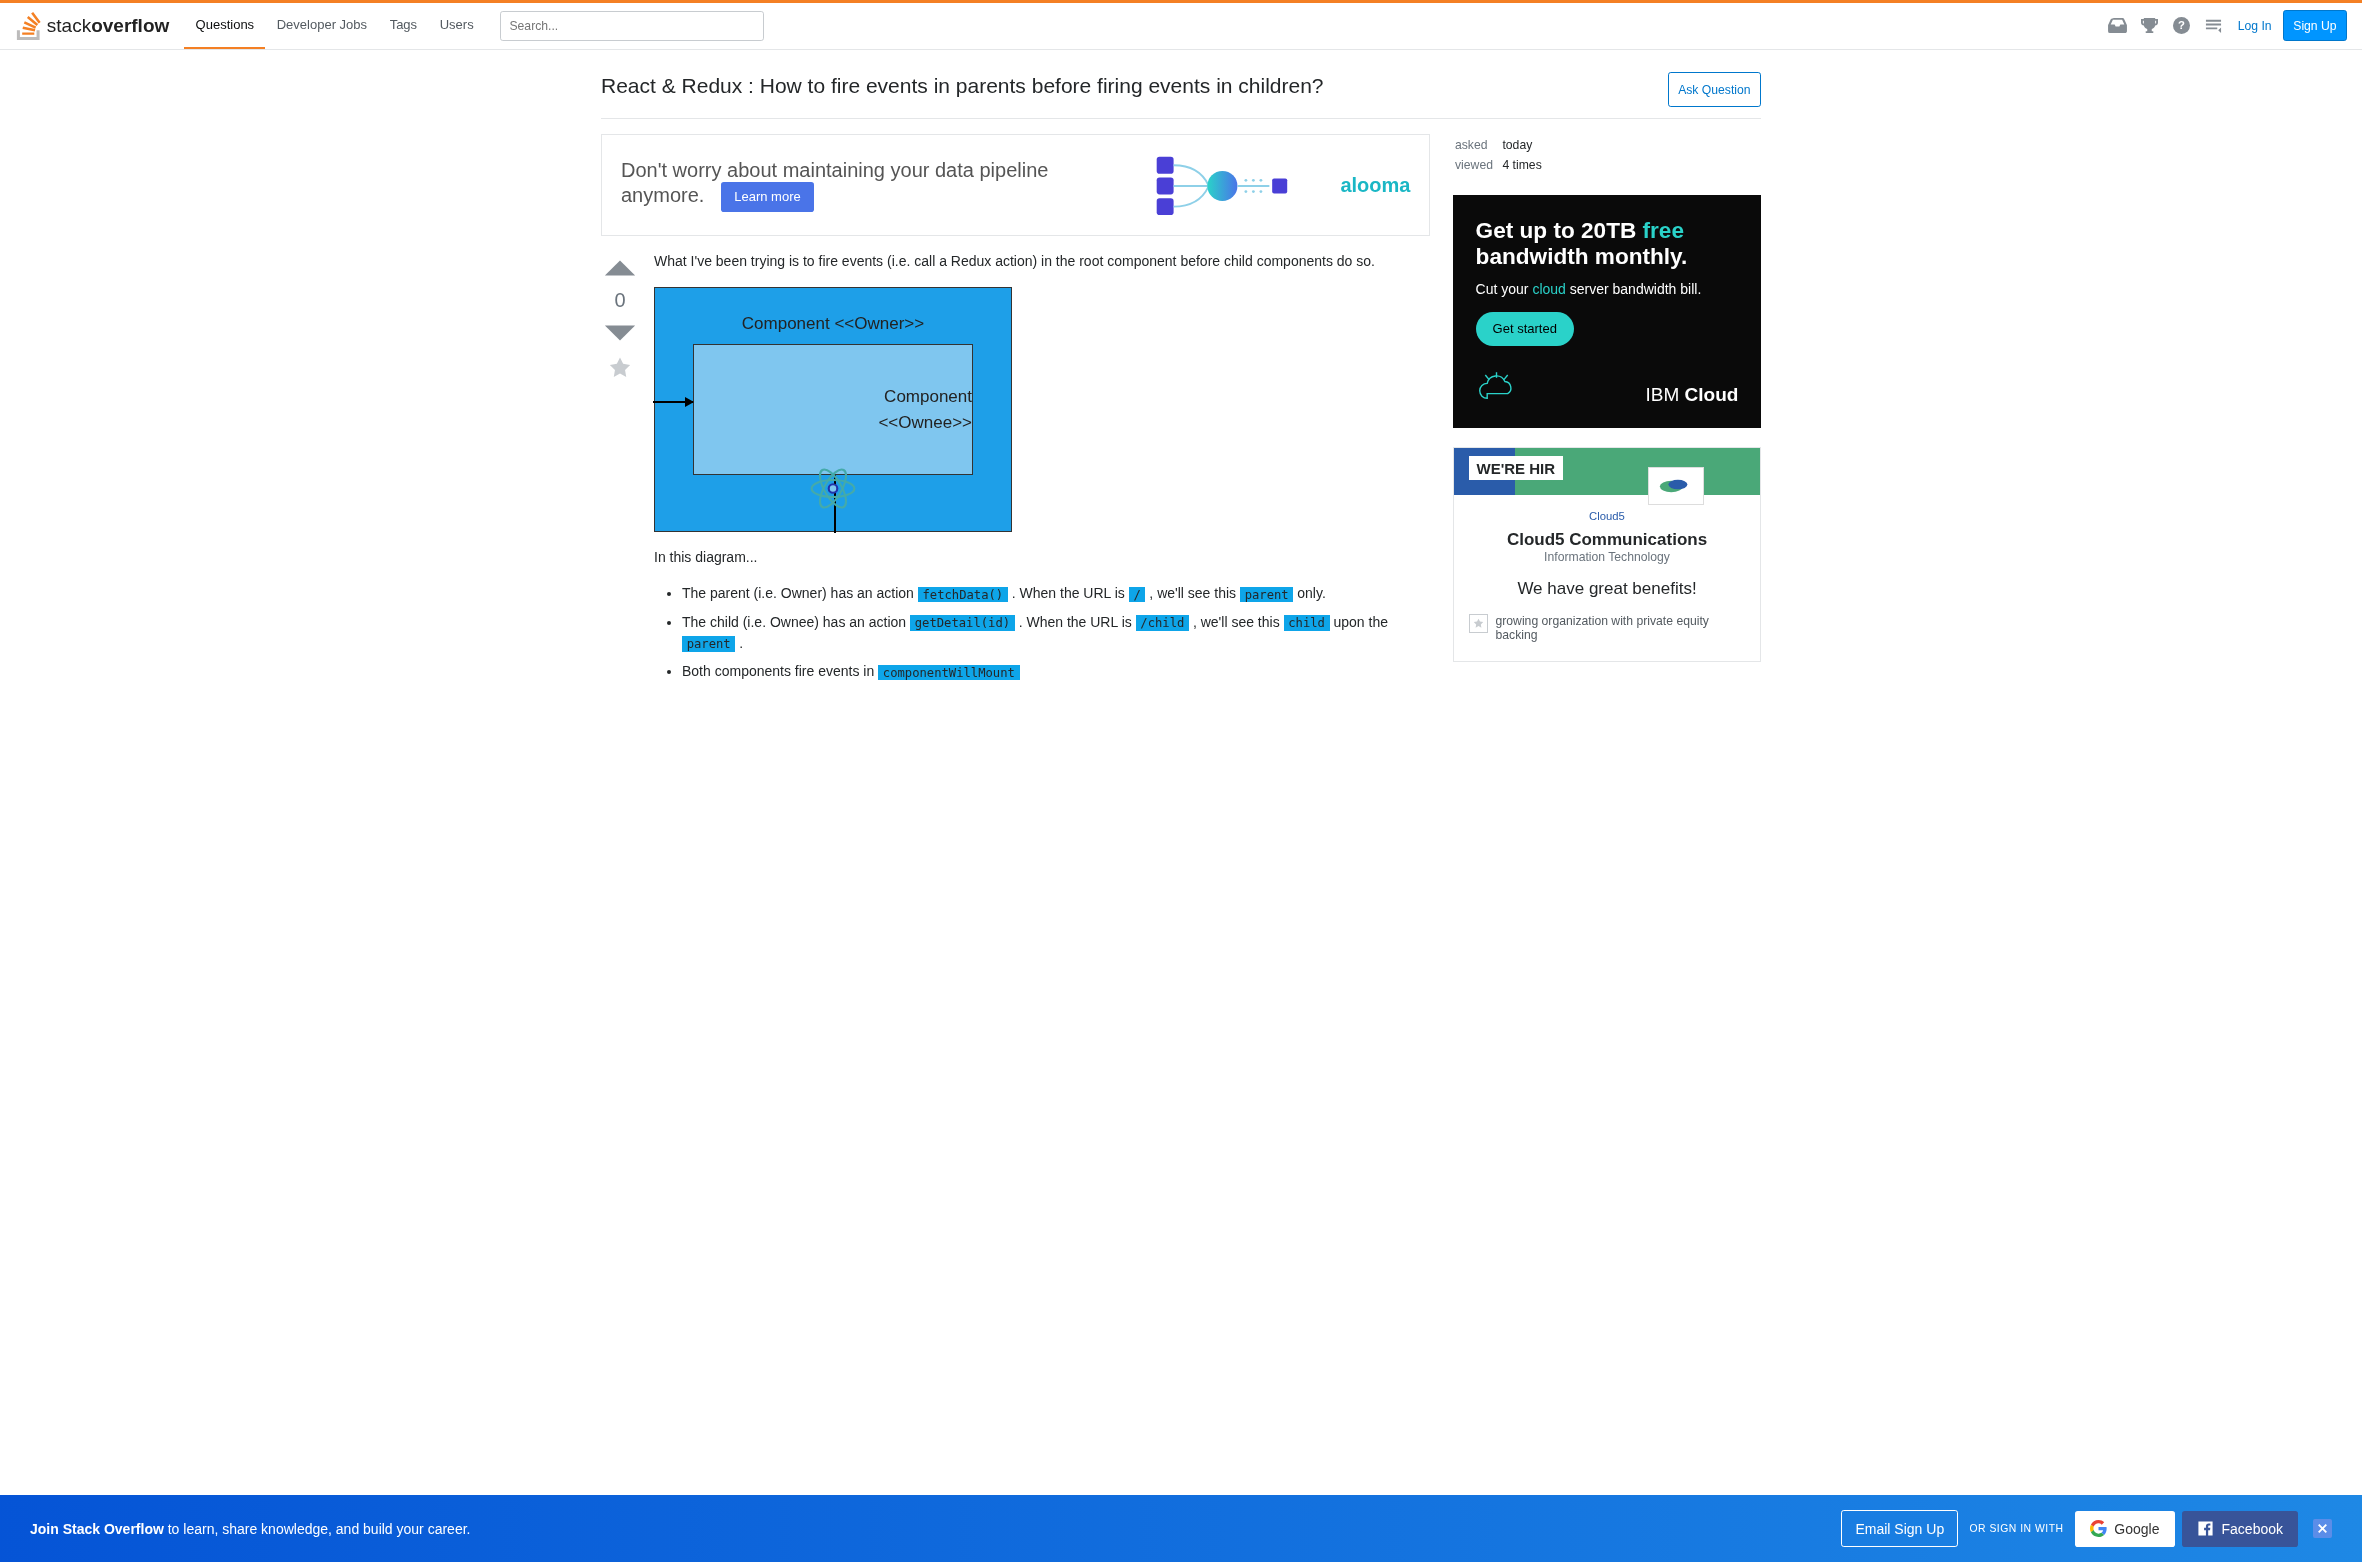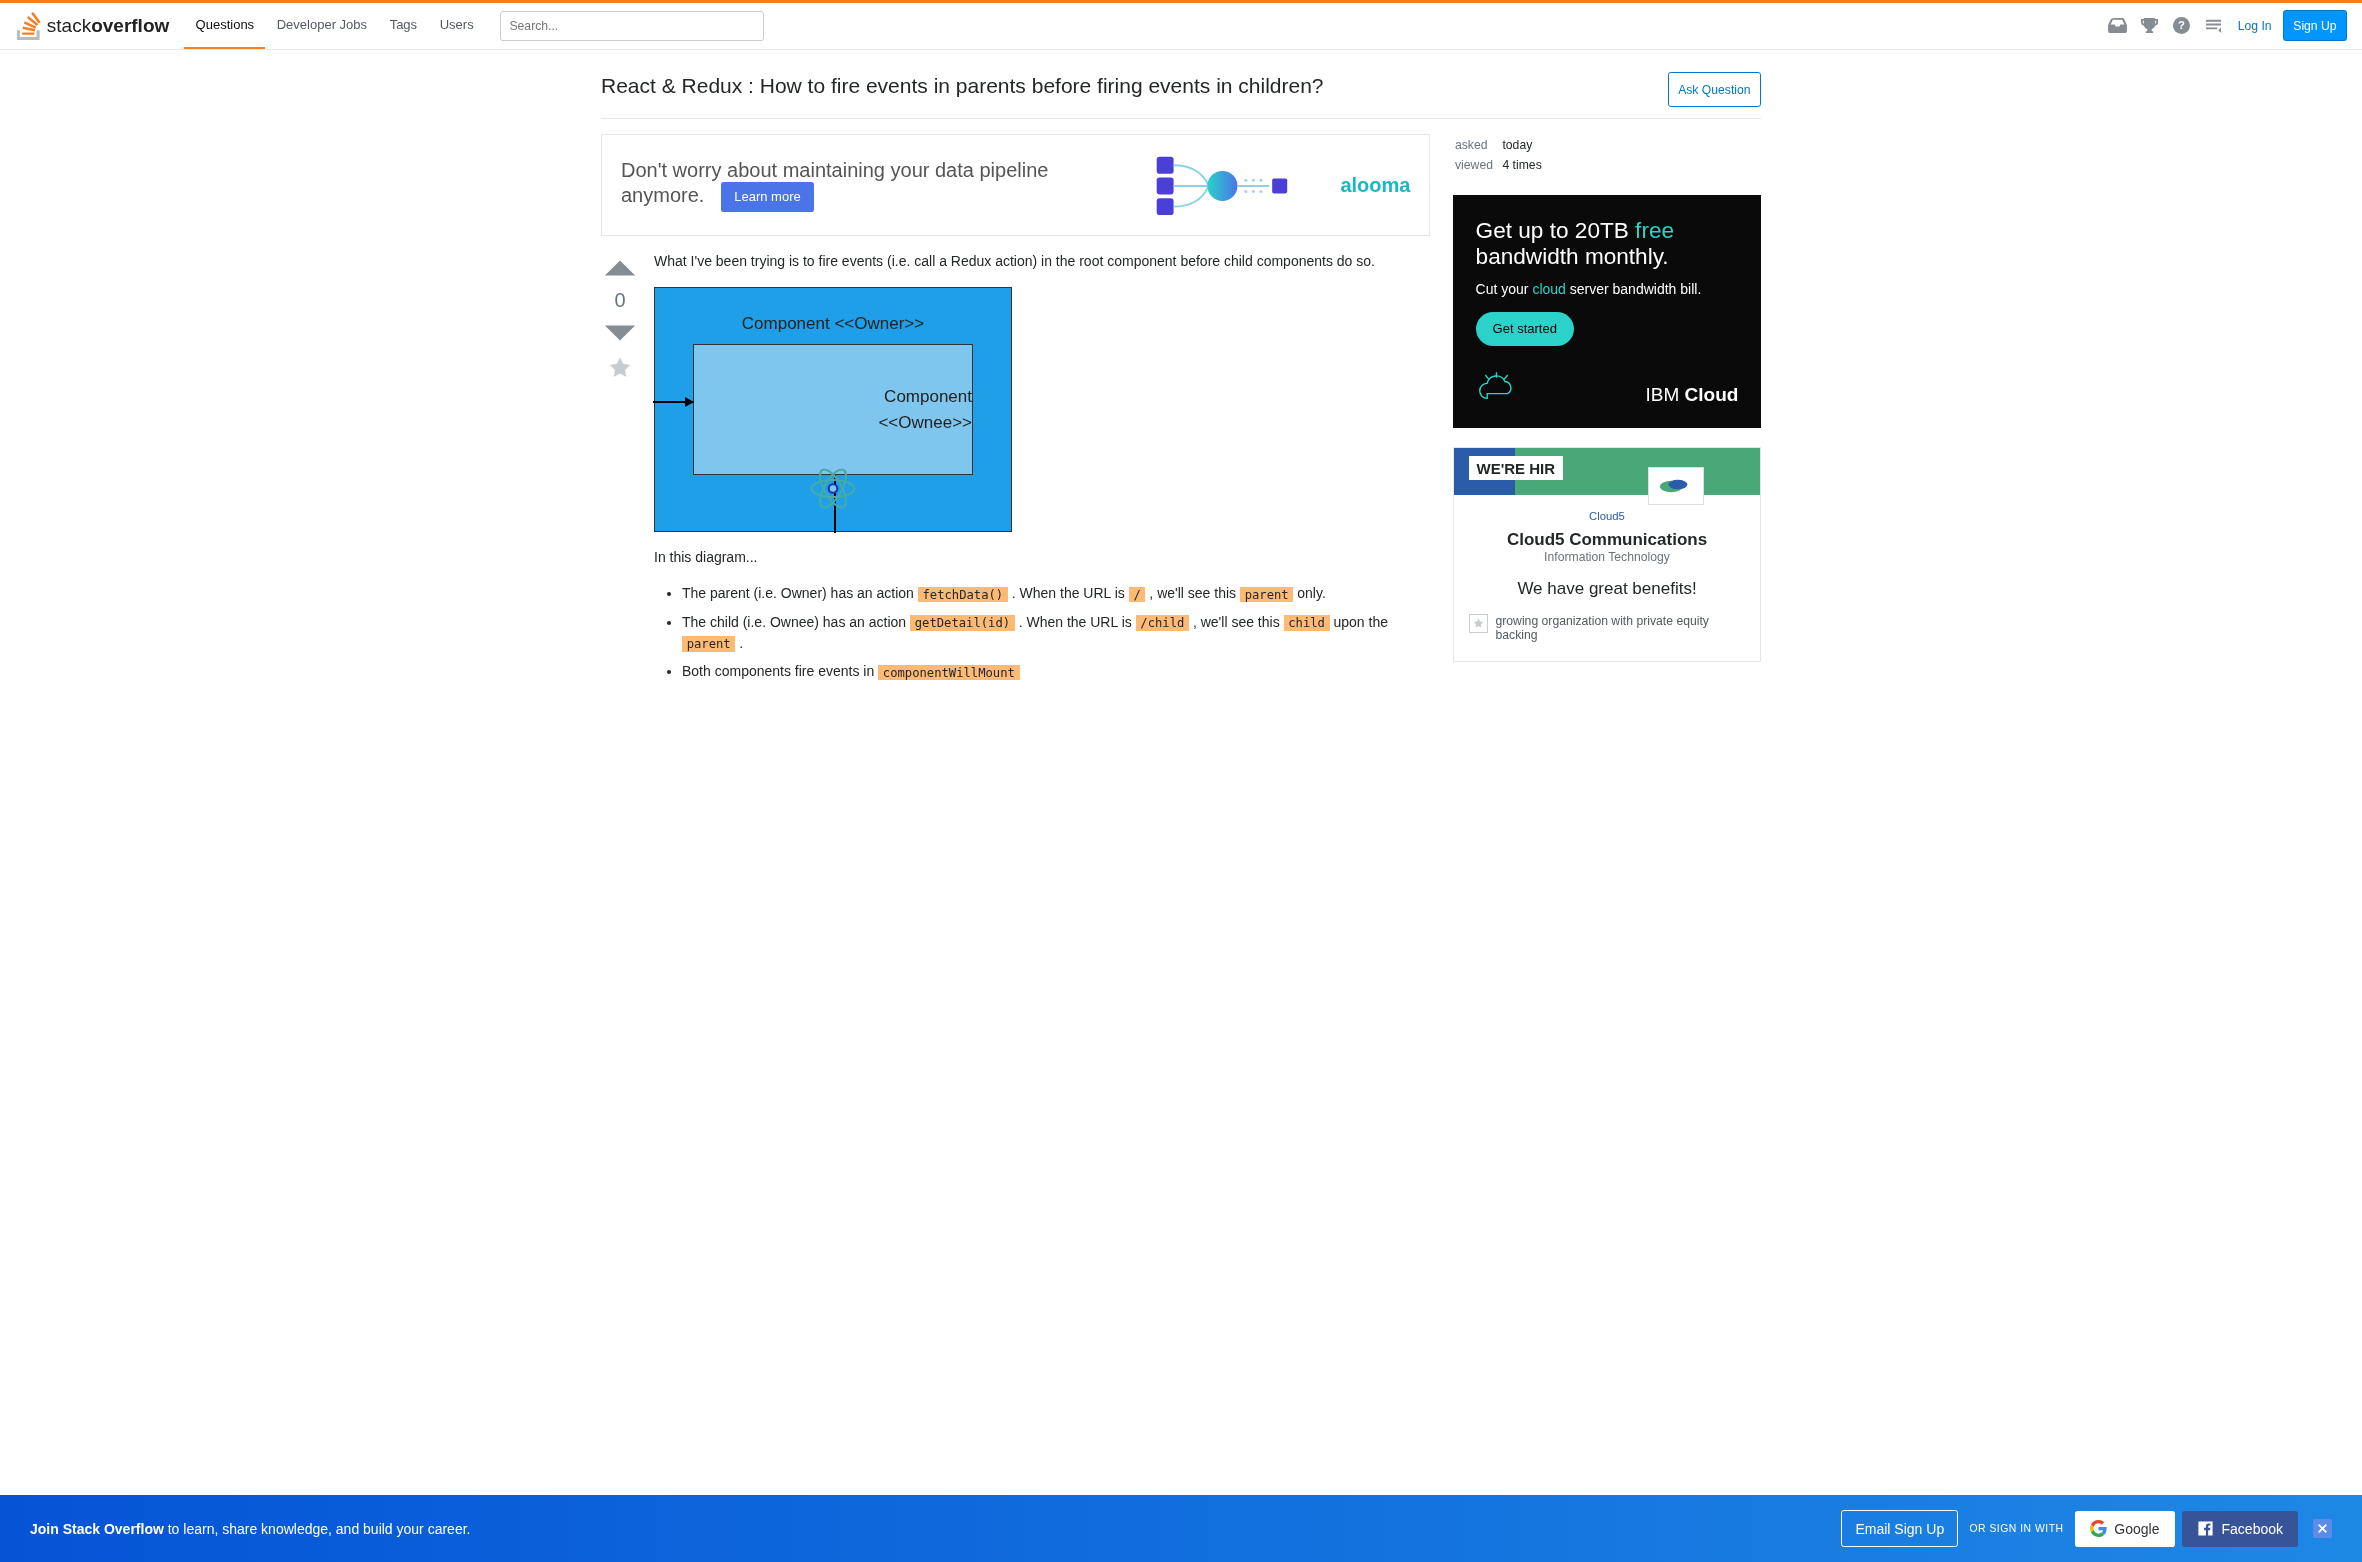--- a/index.html
+++ b/index.html
@@ -41,25 +41,25 @@
 .post-body p { margin-bottom: 15px; }
 .diagram { width: 358px; height: 245px; background: #1e9fe8; margin-bottom: 15px; position: relative; border: 1.9px solid #333; }
 .diagram-owner { position: absolute; top: 22.6px; left: 0; right: 0; text-align: center; font-size: 17px; color: #222; }
 .diagram-inner { position: absolute; top: 56px; left: 38px; right: 38px; bottom: 56px; background: #7fc6ef; border: 1.9px solid #333; display: flex; flex-direction: column; align-items: flex-end; justify-content: center; font-size: 17px; color: #222; }
 .diagram-arrow-h { position: absolute; left: -1.9px; top: 113px; width: 40px; height: 1.9px; background: #000; }
 .diagram-arrow-h::after { content: ''; position: absolute; right: -0.9px; top: -4.7px; border-left: 9.4px solid #000; border-top: 5.6px solid transparent; border-bottom: 5.6px solid transparent; }
 .diagram-line-v { position: absolute; left: 179px; bottom: -1.9px; width: 1.9px; height: 58px; background: #000; }
 .react-logo { position: absolute; bottom: 19px; left: 50%; transform: translateX(-50%); width: 47px; height: 47px; }
 .post-body ul { margin-left: 28px; margin-bottom: 15px; }
 .post-body li { margin-bottom: 7.5px; }
-.code { background: #fdba74; padding: 0.9px 4.7px; font-family: Consolas, Menlo, monospace; font-size: 12.2px; }
+.code { background: #0ea5e9; padding: 0.9px 4.7px; font-family: Consolas, Menlo, monospace; font-size: 12.2px; }
 .info-table td { padding: 1.9px 7.5px 1.9px 0; font-size: 12.2px; }
 .info-label { color: #6a737c; }
 .side-ad-dark { background: #0a0a0a; color: #fff; padding: 22.6px; margin-top: 19px; margin-bottom: 19px; }
-.side-ad-dark h2 { font-size: 22.6px; font-weight: 400; margin-bottom: 11.3px; }
+.side-ad-dark h2 { font-size: 22.6px; font-weight: 700; margin-bottom: 11.3px; }
 .side-ad-dark .free { color: #2ad2c9; }
 .side-ad-dark p { font-size: 14px; margin-bottom: 15px; }
 .side-ad-dark .cloud { color: #2ad2c9; }
 .get-started-btn { background: #2ad2c9; color: #000; border: none; border-radius: 19px; padding: 9.4px 17px; font-size: 13px; cursor: pointer; }
 .ibm-row { display: flex; justify-content: space-between; align-items: flex-end; margin-top: 26px; }
 .ibm-cloud-text { font-size: 19px; }
 .ibm-cloud-text b { font-weight: bold; }
 .hiring-card { border: 0.9px solid #e4e6e8; background: #fff; }
 .hiring-header { height: 47px; background: linear-gradient(90deg, #2a5caa 0%, #2a5caa 20%, #4aa878 20%, #4aa878 100%); position: relative; }
 .hiring-badge { position: absolute; top: 7.5px; left: 15px; background: #fff; padding: 3.8px 7.5px; font-weight: bold; font-size: 15px; }

